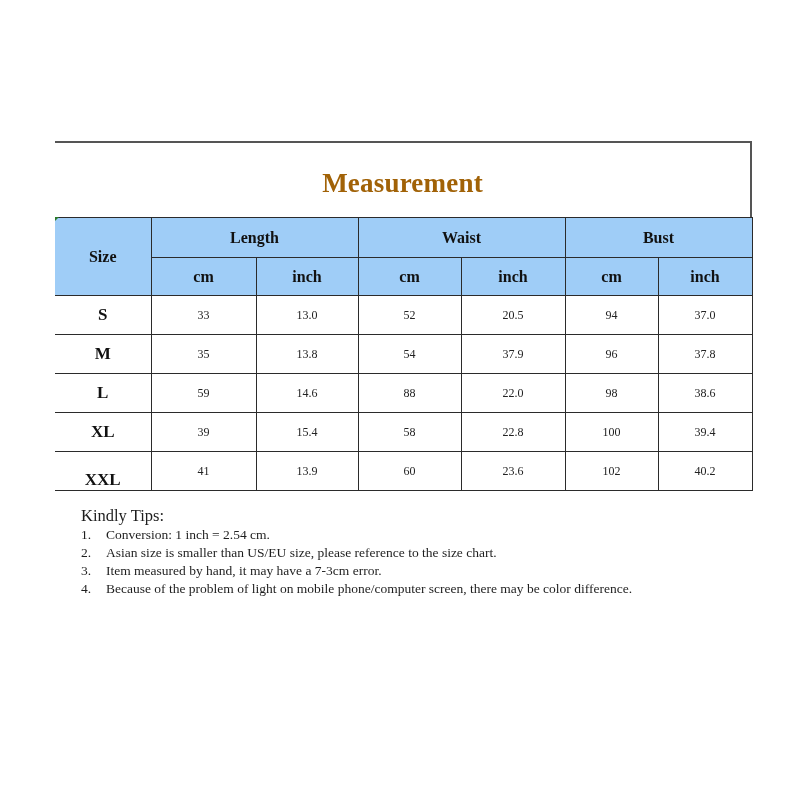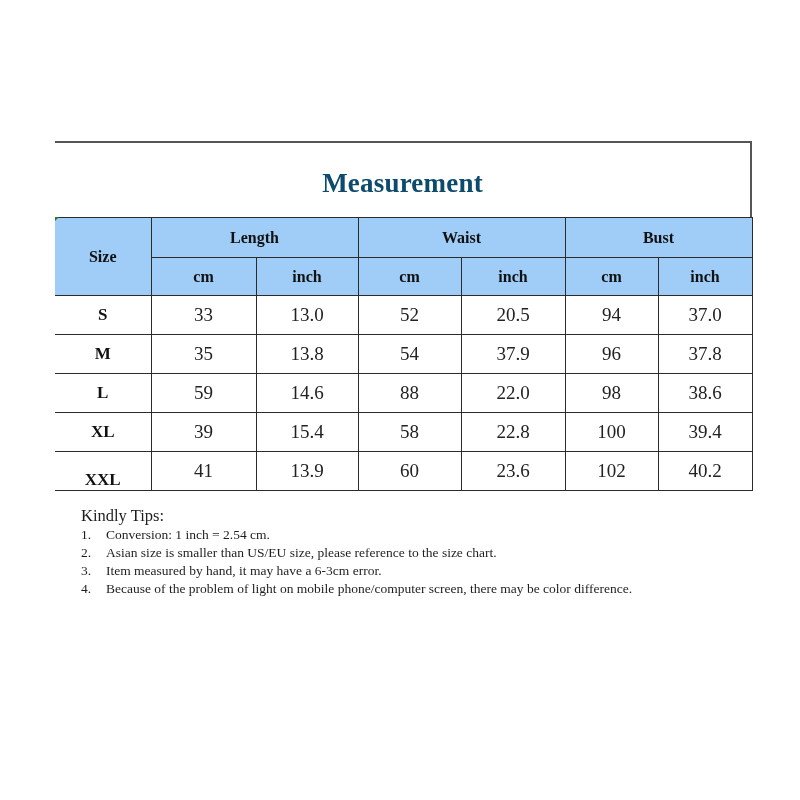--- a/index.html
+++ b/index.html
@@ -26,21 +26,21 @@
       border-top: 2px solid #555;
       border-right: 2px solid #555;
       display: flex;
       align-items: center;
       justify-content: center;
       box-sizing: border-box;
     }
     .title-box .title {
       font-size: 27px;
       font-weight: bold;
-      color: #0c4a6e;
+      color: #a16207;
       letter-spacing: 0.2px;
       margin-top: 6px;
     }
     table.size-table {
       border-collapse: collapse;
       table-layout: fixed;
       width: 697px;
       font-size: 16px;
     }
     table.size-table td, table.size-table th {
@@ -56,21 +56,21 @@
     table.size-table thead th {
       background: #9fcdf7;
       font-weight: bold;
       color: #111;
       font-size: 16px;
     }
     .hdr-row1 th { height: 40px; }
     .hdr-row2 th { height: 38px; }
     table.size-table tbody td {
       height: 39px;
-      font-size: 19px;
+      font-size: 12px;
       color: #222;
     }
     table.size-table tbody td.size-cell {
       font-weight: bold;
       font-size: 17px;
       color: #111;
     }
     td.size-xxl span {
       position: relative;
       top: 9px;
@@ -211,20 +211,20 @@
     <li>
       <span class="num">1.</span>
       <span class="txt">Conversion: 1 inch = 2.54 cm.</span>
     </li>
     <li>
       <span class="num">2.</span>
       <span class="txt">Asian size is smaller than US/EU size, please reference to the size chart.</span>
     </li>
     <li>
       <span class="num">3.</span>
-      <span class="txt">Item measured by hand, it may have a 6-3cm error.</span>
+      <span class="txt">Item measured by hand, it may have a 7-3cm error.</span>
     </li>
     <li>
       <span class="num">4.</span>
       <span class="txt">Because of the problem of light on mobile phone/computer screen, there may be color difference.</span>
     </li>
   </ol>
 </div>
 
 </body></html>

